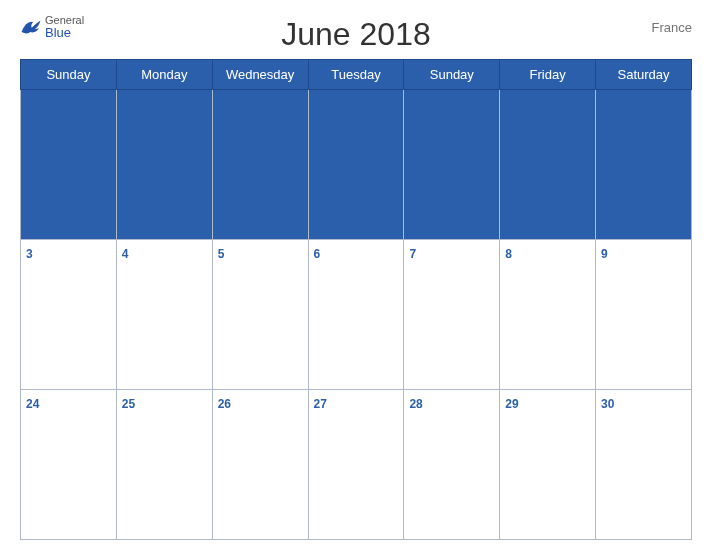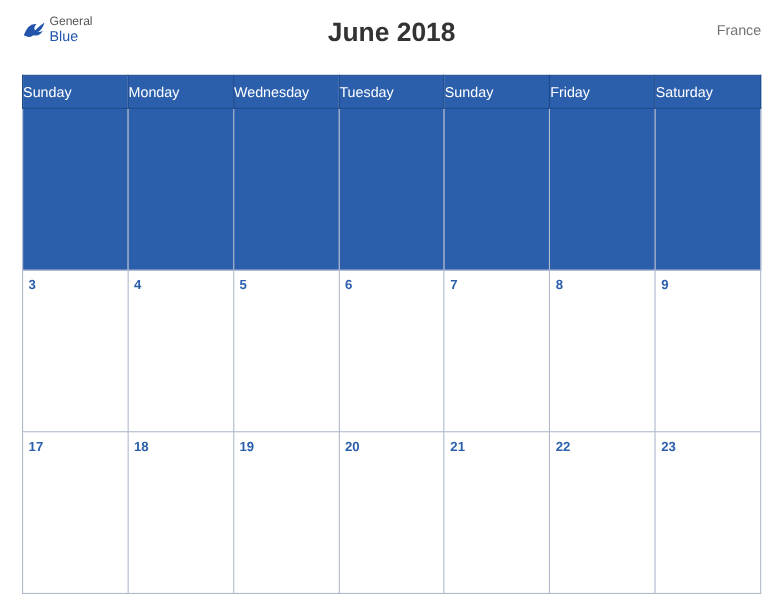--- a/index.html
+++ b/index.html
@@ -13,21 +13,21 @@
       align-items: center;
       padding: 10px 20px;
     }
 
     .header {
       width: 100%;
       display: flex;
       align-items: center;
       justify-content: center;
       position: relative;
-      margin-bottom: 24px;
+      margin-bottom: 6px;
       padding-top: 6px;
     }
 
     .logo {
       position: absolute;
       left: 0;
       top: 4px;
       display: flex;
       flex-direction: column;
       align-items: center;
@@ -58,44 +58,44 @@
       align-items: center;
       gap: 3px;
     }
 
     .logo-text {
       display: flex;
       flex-direction: column;
     }
 
     .title {
-      font-size: 24px;
+      font-size: 32px;
       color: #333;
-      font-weight: bold;
+      font-weight: normal;
       text-align: center;
     }
 
     .country-label {
       position: absolute;
       right: 0;
       top: 10px;
       font-size: 13px;
       color: #737373;
     }
 
     .calendar {
       width: 100%;
       border-collapse: collapse;
       flex: 1;
     }
 
     .calendar th {
       background-color: #2b5fac;
       color: white;
-      text-align: left;
+      text-align: center;
       padding: 7px 0;
       font-size: 13px;
       font-weight: normal;
       border: 1px solid #1e4a8c;
     }
 
     .calendar td {
       border: 1px solid #b0b8cc;
       vertical-align: top;
       width: calc(100% / 7);
@@ -160,22 +160,22 @@
       <tr>
         <td><span class="day-number">3</span></td>
         <td><span class="day-number">4</span></td>
         <td><span class="day-number">5</span></td>
         <td><span class="day-number">6</span></td>
         <td><span class="day-number">7</span></td>
         <td><span class="day-number">8</span></td>
         <td><span class="day-number">9</span></td>
       </tr>
       <tr>
-        <td><span class="day-number">17</span></td>
-        <td><span class="day-number">18</span></td>
-        <td><span class="day-number">19</span></td>
-        <td><span class="day-number">20</span></td>
-        <td><span class="day-number">21</span></td>
-        <td><span class="day-number">22</span></td>
-        <td><span class="day-number">23</span></td>
+        <td><span class="day-number">24</span></td>
+        <td><span class="day-number">25</span></td>
+        <td><span class="day-number">26</span></td>
+        <td><span class="day-number">27</span></td>
+        <td><span class="day-number">28</span></td>
+        <td><span class="day-number">29</span></td>
+        <td><span class="day-number">30</span></td>
       </tr>
     </tbody>
 </table>
 
 </body></html>

